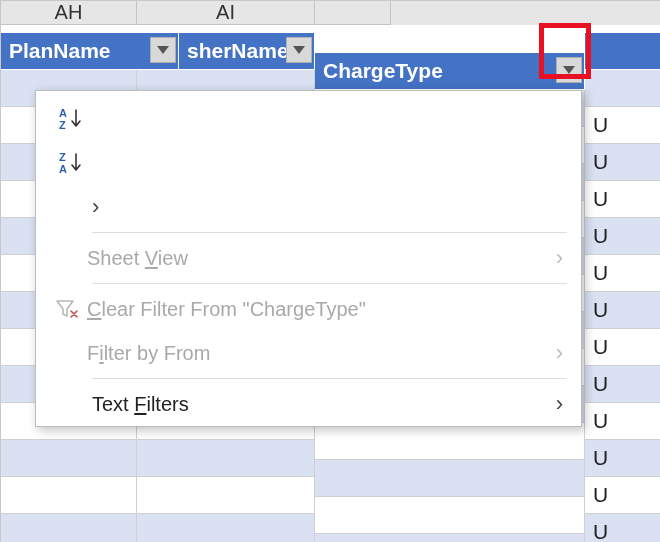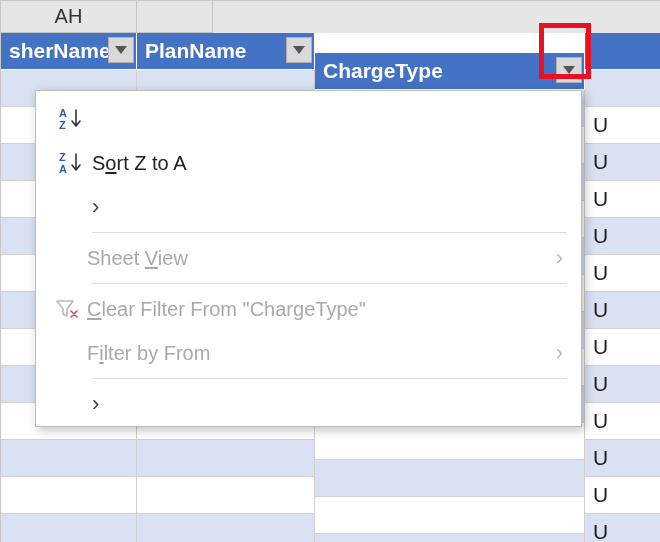--- a/index.html
+++ b/index.html
@@ -1,18 +1,18 @@
 <!DOCTYPE html>
 <html><head>
 <meta charset="utf-8">
 <style>
   * { box-sizing: border-box; }
   html, body { margin:0; padding:0; font-family: "Segoe UI", Arial, sans-serif; }
   .stage { position:relative; width:660px; height:542px; background:#fff; overflow:hidden; border-top:1px solid #c8c8c8; border-left:1px solid #c8c8c8;}
-  .colheads { position:absolute; left:0; top:0; right:0; height:32px; display:flex; background:#e6e6e6;}
+  .colheads { position:absolute; left:0; top:0; right:0; height:24px; display:flex; background:#e6e6e6;}
   .colhead { flex:none; border-right:1px solid #c4c4c4; border-bottom:1px solid #c4c4c4; color:#333; font-size:20px; display:flex; align-items:center; justify-content:center;}
   .hAH{width:136px;} .hAI{width:178px;} .hAJ{width:270px;} .hAK{width:76px;}
   .headerrow { position:absolute; left:0; top:32px; right:0; height:37px; display:flex;}
   .hcell { flex:none; height:37px; display:flex; align-items:center; background:#4472C4; color:#fff; font-size:21px; font-weight:600; border-right:1px solid #fff; border-bottom:1px solid #fff; padding:0 6px 0 8px; position:relative; overflow:hidden;}
   .hcell .lbl{flex:1; white-space:nowrap; overflow:hidden;}
   .cAH{width:136px;} .cAI{width:178px;} .cAJ{width:270px;margin-top:20px;} .cAK{width:76px; background:#4472C4;}
   .filter-btn { position:absolute; right:2px; top:4px; width:26px; height:26px; background:#d9d9d9; border:1px solid #b0b0b0; display:flex; align-items:center; justify-content:center;}
   .tri { width:0;height:0;border-left:6px solid transparent;border-right:6px solid transparent;border-top:8px solid #555;}
   .redbox { position:absolute; border:5px solid #e81123;}
   .rows { position:absolute; left:0; top:69px; right:0; bottom:0;}
@@ -32,32 +32,33 @@
   .u { text-decoration: underline; text-underline-offset: 2px; }
   svg { display:block; }
 </style>
 </head>
 <body>
 
 <div class="stage">
 
   <div class="colheads">
     <div class="colhead hAH">AH</div>
+    <div class="colhead hAI">AI</div>
     <div class="colhead hAK"></div>
   </div>
 
   <div class="headerrow">
-    <div class="hcell cAH">
-      <span class="lbl">sherName</span>
+    <div class="hcell cAI">
+      <span class="lbl">PlanName</span>
       <div class="filter-btn">
           <span class="tri"></span>
         </div>
     </div>
-    <div class="hcell cAI">
-      <span class="lbl">PlanName</span>
+    <div class="hcell cAH">
+      <span class="lbl">sherName</span>
       <div class="filter-btn">
           <span class="tri"></span>
         </div>
     </div>
     <div class="hcell cAJ">
       <span class="lbl">ChargeType</span>
       <div class="filter-btn">
           <span class="tri"></span>
         </div>
     </div>
@@ -157,21 +158,20 @@
       </span>
     </div>
     <div class="mitem">
       <span class="icon">
         <svg width="26" height="24" viewBox="0 0 26 24">
             <text x="0" y="10" font-size="11" fill="#2b5faa" font-weight="600">Z</text>
             <text x="0" y="22" font-size="11" fill="#2b5faa" font-weight="600">A</text>
             <path d="M17 3 v15 M13 14 l4 5 l4 -5" stroke="#333" stroke-width="1.6" fill="none" stroke-linecap="round" stroke-linejoin="round"></path>
           </svg>
       </span>
-      <span class="text"><span>S</span><span class="u">o</span><span>rt Z to A</span></span>
     </div>
     <div class="mitem">
       <span class="icon"></span>
       <span class="chev">›</span>
     </div>
     <div class="hsep"></div>
     <div class="mitem disabled">
       <span class="icon"></span>
       <span class="text"><span>Sheet </span><span class="u">V</span><span>iew</span></span>
       <span class="chev">›</span>
@@ -187,19 +187,20 @@
       <span class="text"><span></span><span class="u">C</span><span>lear Filter From "ChargeType"</span></span>
     </div>
     <div class="mitem disabled">
       <span class="icon"></span>
       <span class="text"><span>F</span><span class="u">i</span><span>lter by From</span></span>
       <span class="chev">›</span>
     </div>
     <div class="hsep"></div>
     <div class="mitem">
       <span class="icon"></span>
+      <span class="text"><span>Text </span><span class="u">F</span><span>ilters</span></span>
       <span class="chev">›</span>
     </div>
   </div>
 
   <div class="redbox" style="left:538px; top:22px; width:52px; height:56px;"></div>
 
 </div>
 
 </body></html>

